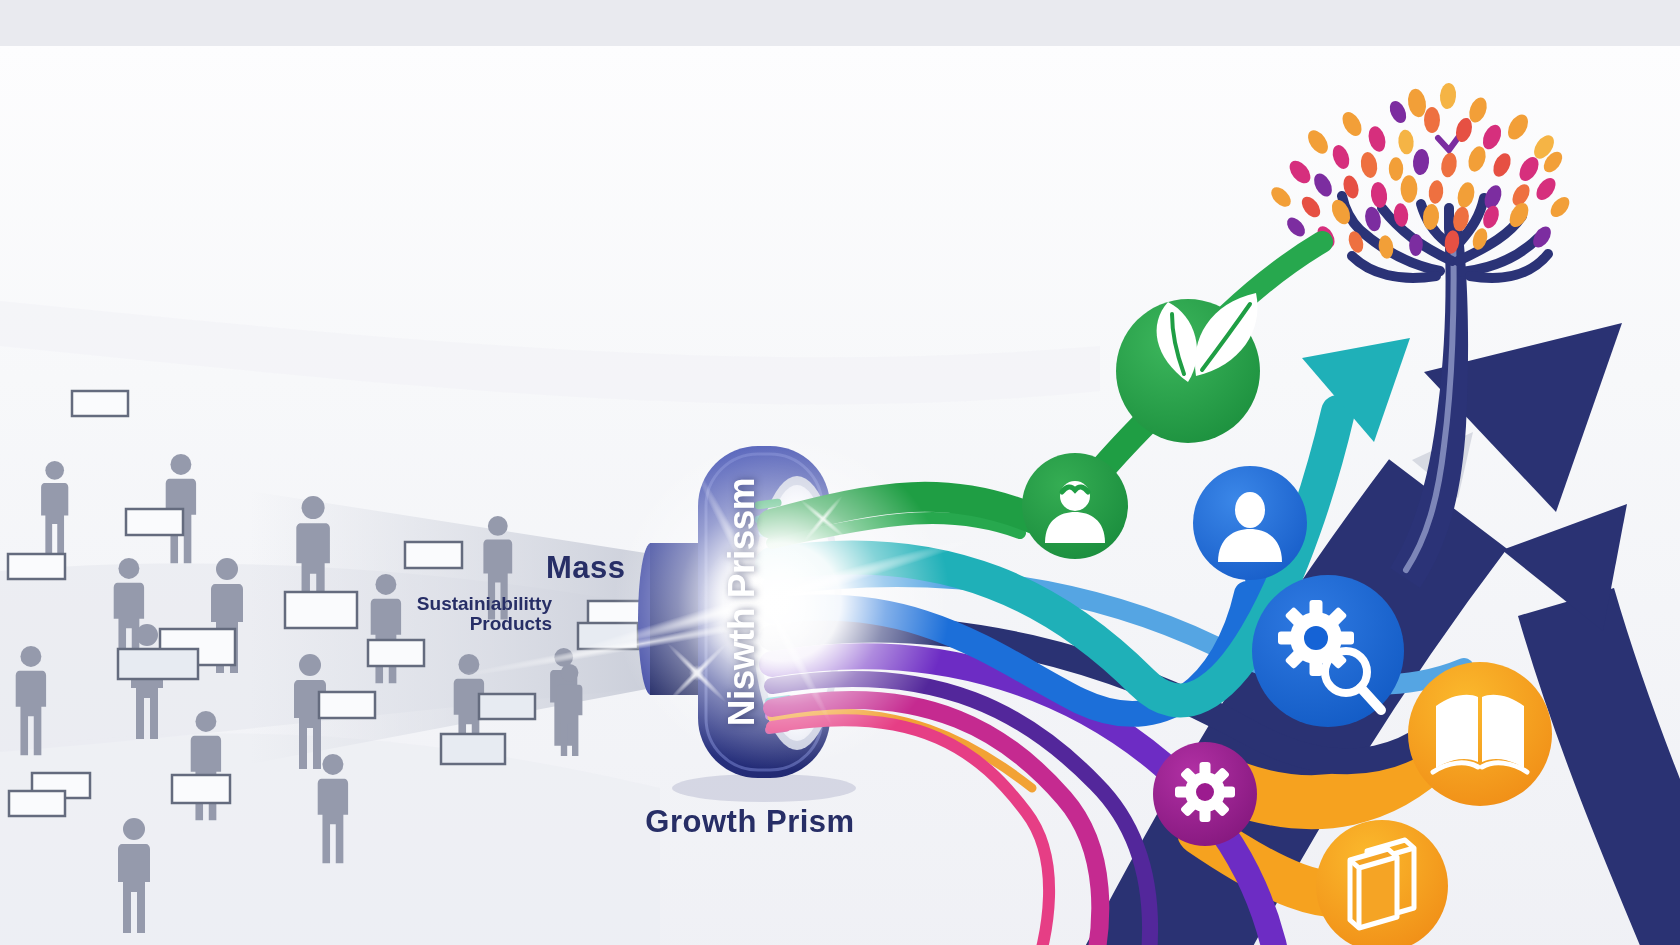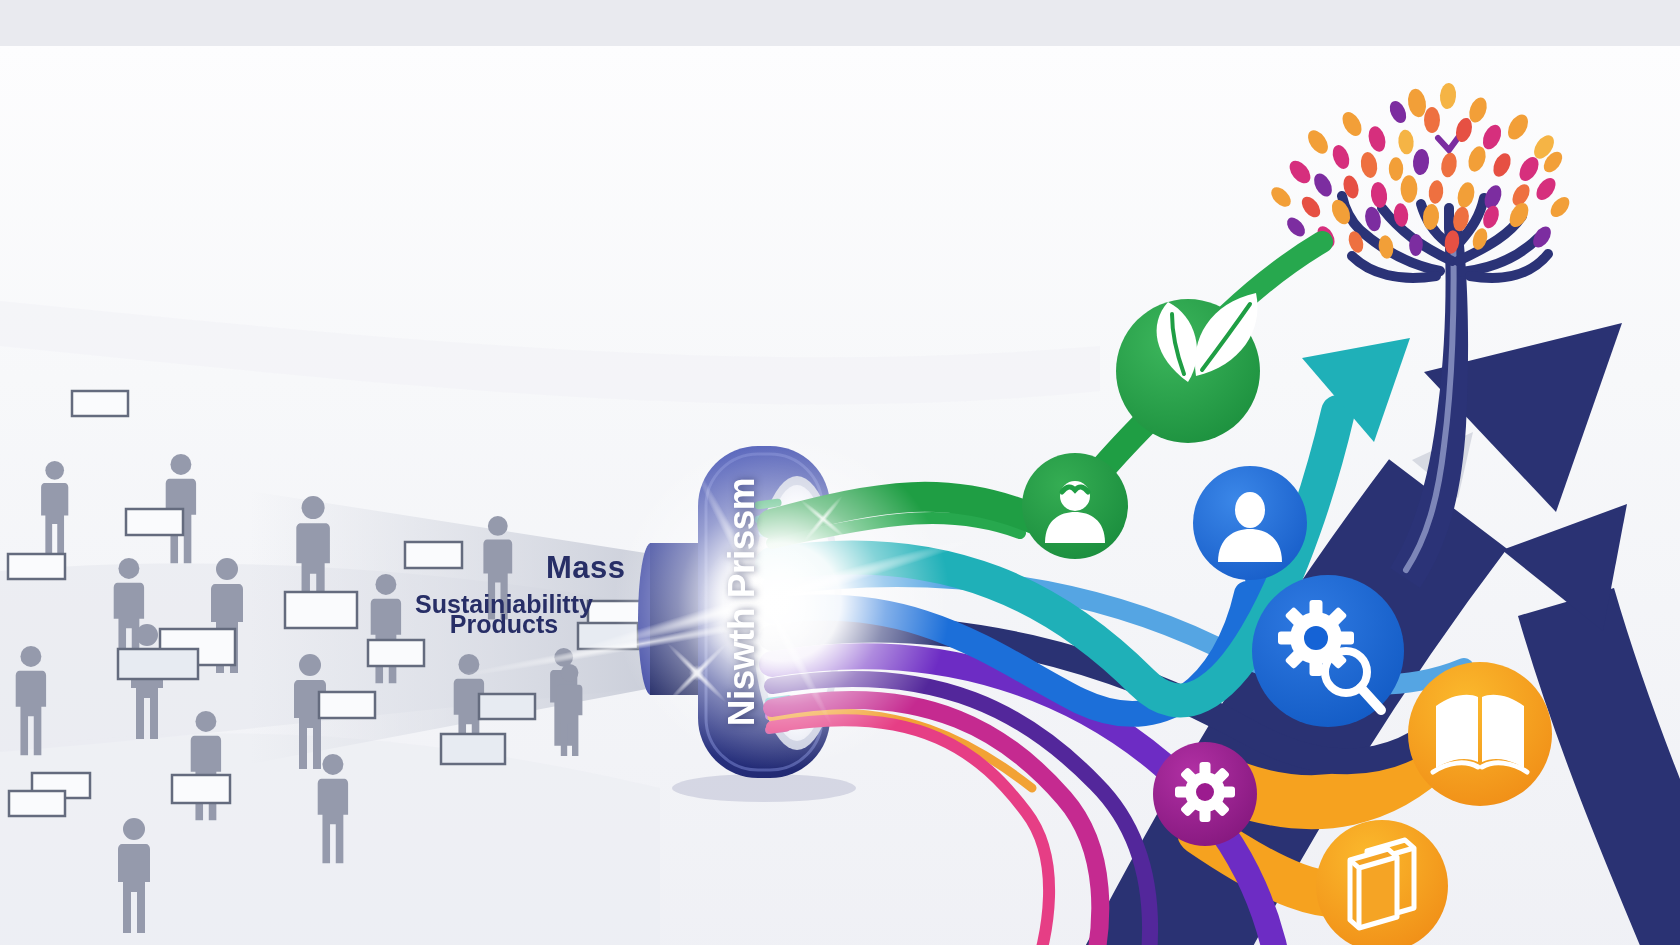--- a/index.html
+++ b/index.html
@@ -2,21 +2,21 @@
 <html style="--text-navy: #272e66;"><head>
 <meta charset="utf-8">
 <style>
   html,body{margin:0;padding:0;background:#e9eaef;}
   #stage{position:relative;width:1680px;height:945px;overflow:hidden;
          font-family:"Liberation Sans",sans-serif;
          background:linear-gradient(180deg,#fdfdfe 0%,#f7f8fa 35%,#eff0f5 100%);margin-top:46px;}
   svg{position:absolute;left:0;top:0;}
   .lbl{position:absolute;font-weight:bold;color:var(--text-navy,#272e66);z-index:5;}
   .lbl-mass{left:546px;top:504px;font-size:31px;letter-spacing:.5px;}
-  .lbl-sust{left:372px;top:548px;width:180px;text-align:center;font-size:25px;line-height:20px;padding-left:42px;}
+  .lbl-sust{left:372px;top:548px;width:180px;text-align:right;font-size:19px;line-height:20px;}
   .lbl-caption{left:600px;top:758px;width:300px;text-align:center;font-size:31px;letter-spacing:.5px;}
   .lbl-prism{left:742px;top:556px;width:330px;text-align:center;white-space:nowrap;
              transform:translate(-50%,-50%) rotate(-90deg);
              color:#fff;font-size:37px;letter-spacing:-.5px;
              text-shadow:0 2px 7px rgba(18,24,70,.5);z-index:4;}
 </style>
 </head>
 <body>
 
 <div id="stage">
@@ -345,14 +345,15 @@
     </g>
   </g>
 </svg>
 
 <div class="lbl lbl-mass">Mass</div>
 <div class="lbl lbl-sust">
   <div>Sustainiabilitty</div>
   <div>Products</div>
 </div>
 <div class="lbl lbl-prism">Niswth Prissm</div>
+<div class="lbl lbl-caption">Growth Prism</div>
 
 </div>
 
 </body></html>

